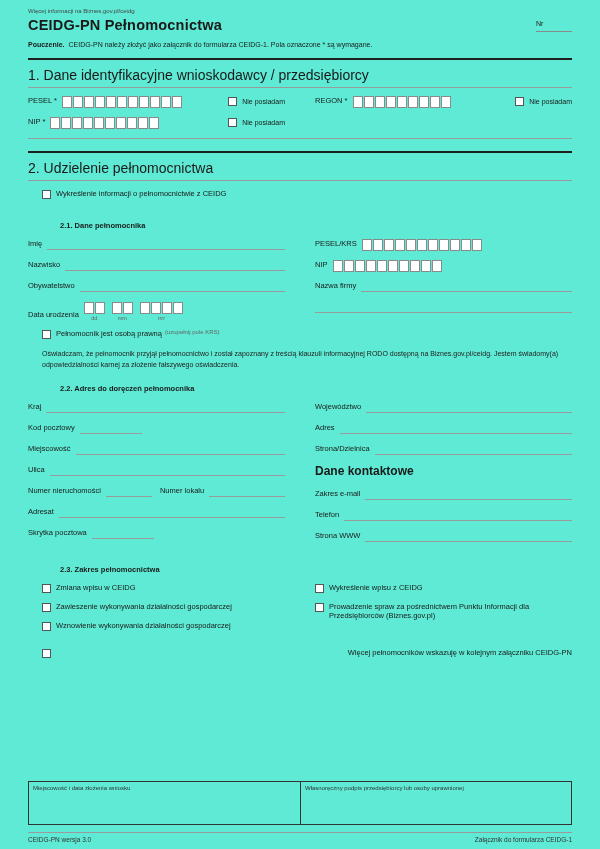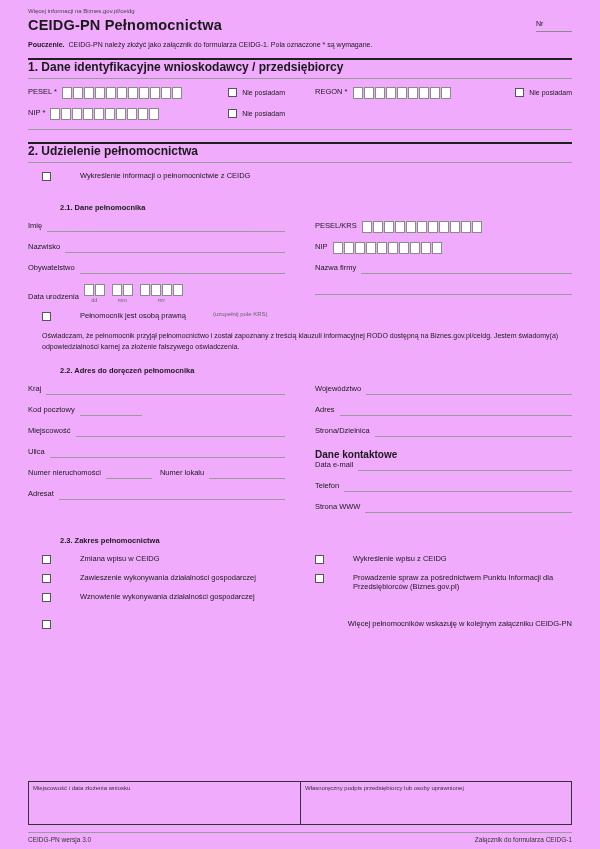--- a/index.html
+++ b/index.html
@@ -1,57 +1,57 @@
 <!DOCTYPE html>
 <html><head>
 <meta charset="utf-8">
 <style>
   html,body{margin:0;padding:0;background:#e9e9e9;}
   .page{
-    width:600px;height:849px;background:#f0abfc;margin:0 auto;
+    width:600px;height:849px;background:#5eead4;margin:0 auto;
     font-family:"Liberation Sans",sans-serif;color:#1a1a1a;
     padding:8px 28px 6px;box-sizing:border-box;
     display:flex;flex-direction:column;position:relative;
   }
   .top-info{font-size:6px;color:#444;}
   .title-row{display:flex;justify-content:space-between;align-items:flex-start;margin-top:3px;}
   .title{font-size:14.5px;font-weight:700;margin:0;letter-spacing:.2px;}
   .nr-field{width:36px;border-bottom:1px solid #8a8a8a;font-size:7px;padding-bottom:4px;margin-top:3px;}
   .notice{font-size:7px;margin:8px 0 0;}
   .notice .b{font-weight:700;margin-right:2px;}
   .rule{border:none;width:100%;}
   .thick{height:2px;background:#1f1f1f;}
   .thin{height:1px;background:#9a9a9a;}
   .mt10{margin-top:10px;}
   .mt12{margin-top:12px;}
-  .sec-title{font-size:12px;font-weight:700;margin:0 0 4px;}
+  .sec-title{font-size:14px;font-weight:400;margin:7px 0 4px;}
   .sub-title{font-size:7.5px;font-weight:700;margin:13px 0 9px 32px;}
   .cols{display:flex;gap:30px;}
   .col{flex:1;min-width:0;}
   .field{display:flex;align-items:flex-start;font-size:7.5px;height:13px;margin-bottom:8px;}
   .lbl{padding-right:5px;white-space:nowrap;}
   .lbl.ml{margin-left:8px;}
   .line{flex:1;border-bottom:1px solid #9a9a9a;height:10px;}
   .line.w62{flex:0 0 62px;}
   .line.w46{flex:0 0 46px;}
   .sp{flex:1;}
   .cells{display:inline-flex;gap:1px;}
   .cell{width:10px;height:12px;border:1px solid #8a8a8a;background:#fff;box-sizing:border-box;}
   .cb{width:7px;height:7px;border:1px solid #555;display:inline-block;flex:none;margin-right:5px;margin-top:1px;background:#fff;}
   .nohave{display:inline-flex;align-items:center;font-size:7px;white-space:nowrap;}
   .idrow{margin-top:8px;}
-  .opt{font-size:7.5px;display:flex;align-items:flex-start;margin:0 0 9px 14px;line-height:1.3;gap:24px;}
+  .opt{font-size:7.5px;display:flex;align-items:flex-start;margin:0 0 9px 14px;line-height:1.3;}
   .opt.flat{margin-left:0;}
   .hint{font-size:6px;color:#666;margin-left:3px;}
   .statement{font-size:7px;margin:1px 0 0 14px;line-height:1.55;color:#222;}
   .birth{align-items:flex-end;height:auto;}
   .birth .lbl{line-height:12px;}
   .bgroup{display:inline-flex;flex-direction:column;align-items:center;margin-right:7px;}
   .bcap{font-size:5.5px;color:#666;margin-top:1px;}
-  .contact-header{font-size:10px;font-weight:700;height:13px;margin-bottom:0;display:flex;align-items:flex-end;}
+  .contact-header{font-size:12px;font-weight:700;height:13px;margin-bottom:11px;display:flex;align-items:flex-end;}
   .spacer{flex:1;}
   .sig-table{display:flex;border:1px solid #333;height:42px;}
   .sig-cell{font-size:6px;color:#333;padding:3px 4px;box-sizing:border-box;}
   .sig-cell.first{width:272px;border-right:1px solid #333;flex:none;}
   .sig-cell.second{flex:1;}
   .footer-rule{margin-top:7px;}
   .footer-row{display:flex;justify-content:space-between;font-size:6.5px;color:#333;margin-top:3px;}
 </style>
 </head>
 <body>
@@ -277,37 +277,42 @@
       <div class="field">
         <span class="lbl">Numer nieruchomości</span>
         <span class="line w46"></span>
         <span class="lbl ml">Numer lokalu</span>
         <span class="line"></span>
       </div>
       <div class="field">
         <span class="lbl">Adresat</span>
         <span class="line"></span>
       </div>
+      <div class="field">
+        <span class="lbl">Skrytka pocztowa</span>
+        <span class="line w62"></span>
+        <span class="sp"></span>
+      </div>
     </div>
     <div class="col">
       <div class="field">
         <span class="lbl">Województwo</span>
         <span class="line"></span>
       </div>
       <div class="field">
         <span class="lbl">Adres</span>
         <span class="line"></span>
       </div>
       <div class="field">
         <span class="lbl">Strona/Dzielnica</span>
         <span class="line"></span>
       </div>
       <div class="contact-header">Dane kontaktowe</div>
       <div class="field">
-        <span class="lbl">Data e-mail</span>
+        <span class="lbl">Zakres e-mail</span>
         <span class="line"></span>
       </div>
       <div class="field">
         <span class="lbl">Telefon</span>
         <span class="line"></span>
       </div>
       <div class="field">
         <span class="lbl">Strona WWW</span>
         <span class="line"></span>
       </div>

